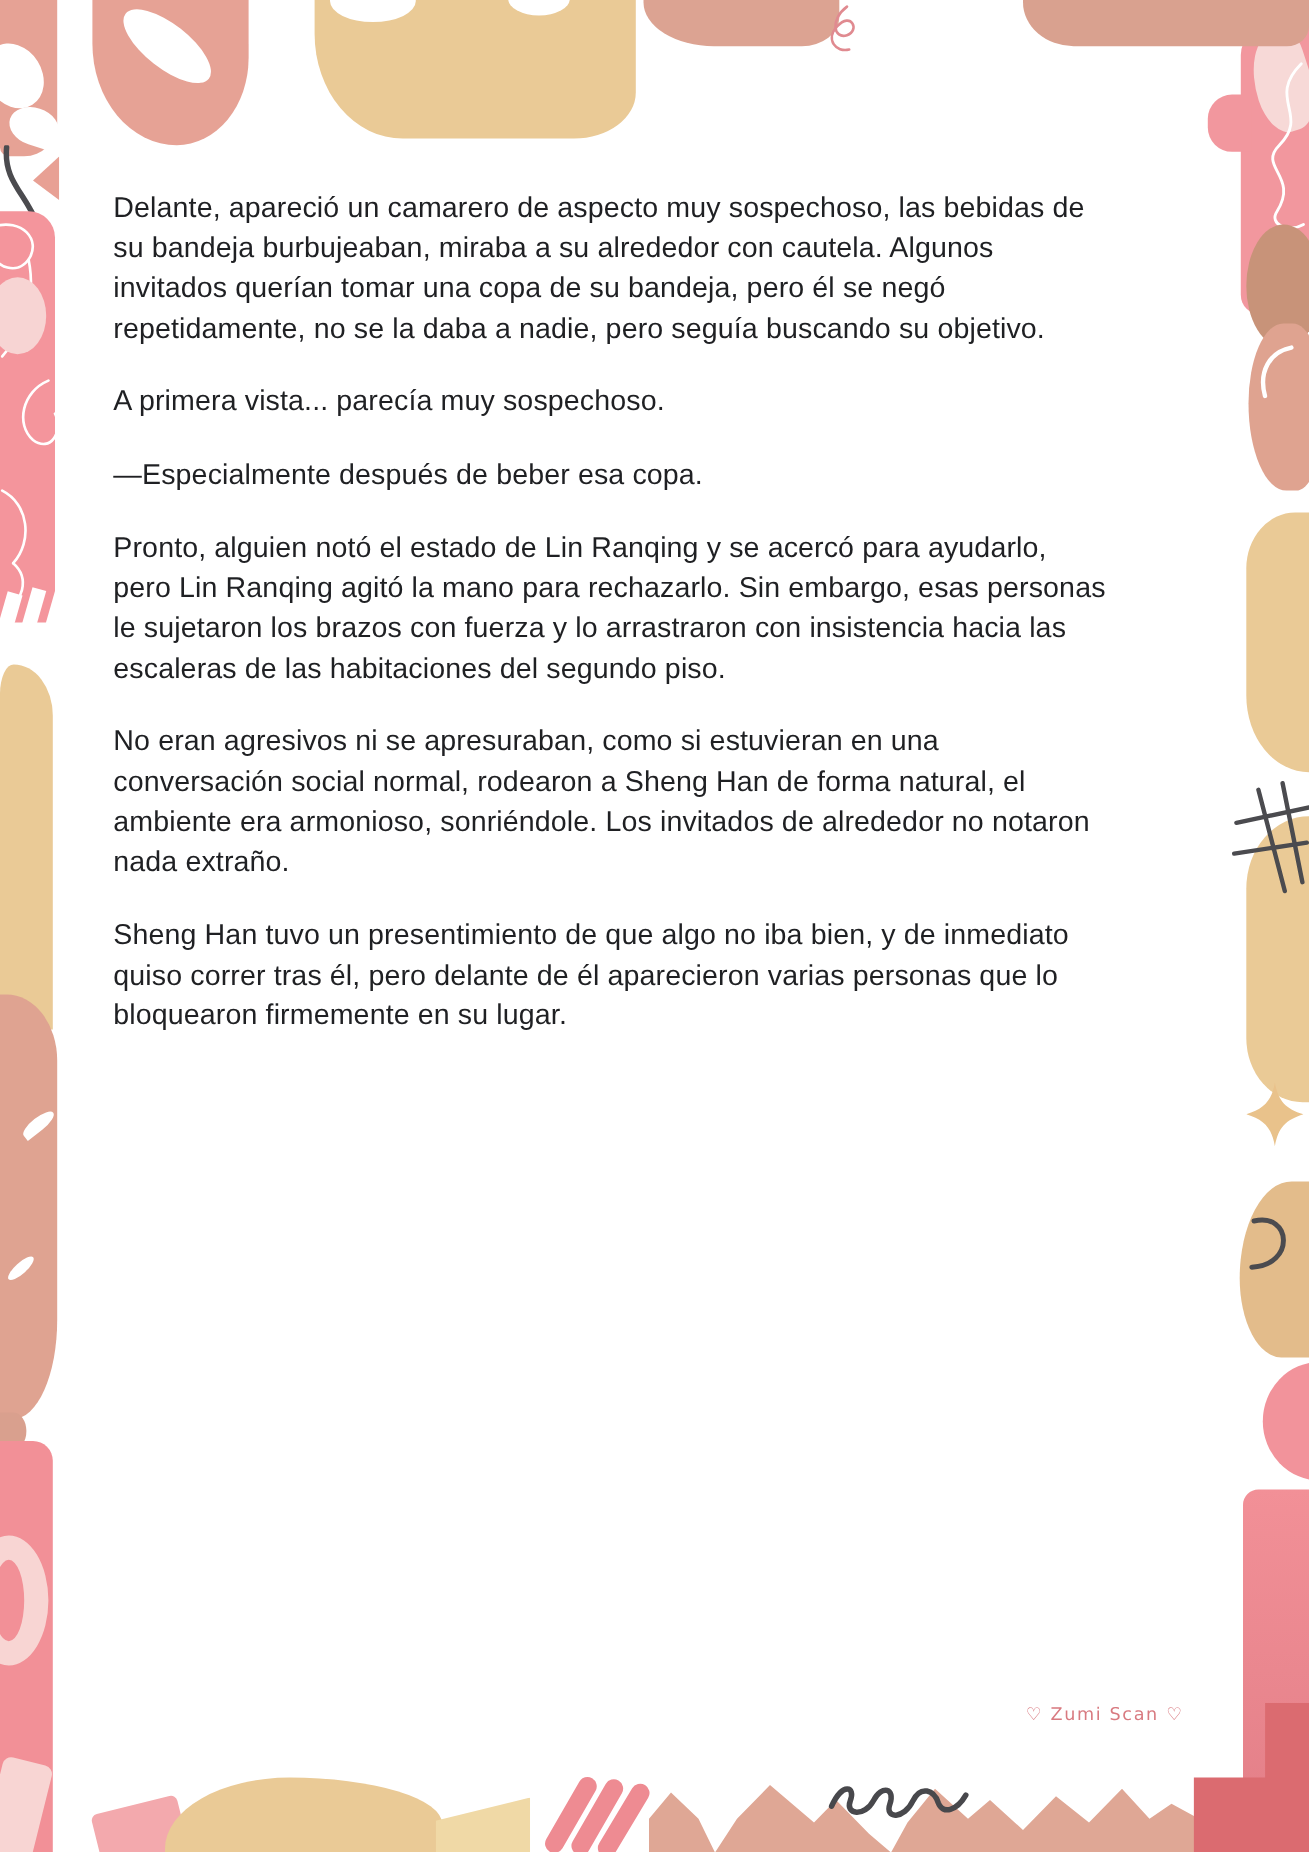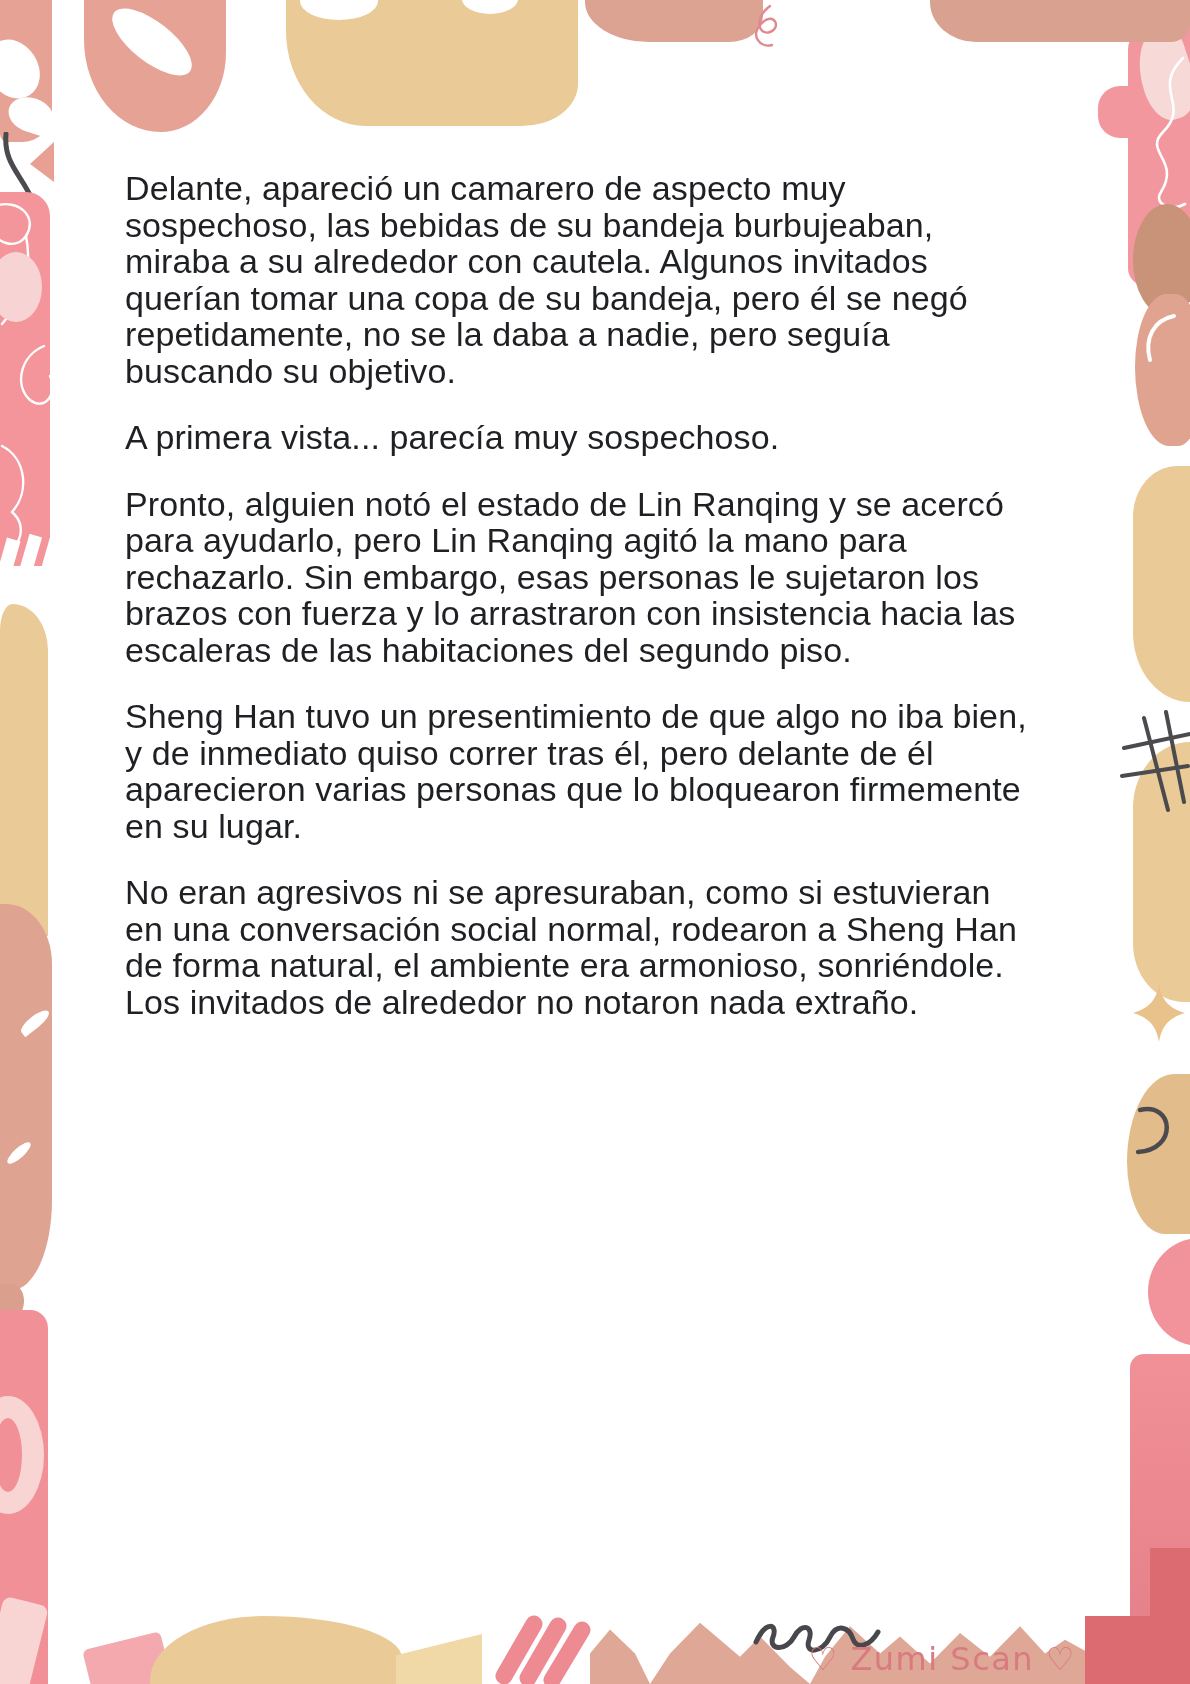--- a/index.html
+++ b/index.html
@@ -73,34 +73,33 @@
   .d-l-donut   { left: -28px; top: 1396px; width: 72px; height: 118px; border: 22px solid #F8D5D3; border-radius: 50%; background: transparent; box-sizing: border-box; }
   .d-l-lpwedge { left: -8px; top: 1600px; width: 46px; height: 96px; background: #F8D5D3; transform: rotate(14deg); border-radius: 8px; }
 
   
   .text-block {
     position: absolute;
     left: 103px;
     top: 170px;
     width: 908px;
     color: #1F2023;
-    font-size: 34px;
+    font-size: 26px;
     line-height: 36.5px;
     letter-spacing: 0.1px;
     z-index: 5;
-    margin-left: 22px;
   }
   .text-block p { margin: 0 0 30px 0; }
 
   .watermark {
     position: absolute;
     right: 114px;
-    top: 1640px;
+    top: 1549px;
     font-family: "DejaVu Sans", sans-serif;
-    font-size: 32px;
+    font-size: 16px;
     color: #D87A80;
     letter-spacing: 1.5px;
     z-index: 6;
     white-space: nowrap;
   }
 </style>
 </head>
 <body>
 
 <div class="page">
@@ -203,20 +202,21 @@
   <div class="dec d-l-slash1"></div>
   <div class="dec d-l-slash2"></div>
   <div class="dec d-l-salmondot"></div>
   <div class="dec d-l-pink2"></div>
   <div class="dec d-l-donut"></div>
   <div class="dec d-l-lpwedge"></div>
 
   <main class="text-block">
     <p>Delante, apareció un camarero de aspecto muy sospechoso, las bebidas de su bandeja burbujeaban, miraba a su alrededor con cautela. Algunos invitados querían tomar una copa de su bandeja, pero él se negó repetidamente, no se la daba a nadie, pero seguía buscando su objetivo.</p>
     <p>A primera vista... parecía muy sospechoso.</p>
+    <p>—Especialmente después de beber esa copa.</p>
     <p>Pronto, alguien notó el estado de Lin Ranqing y se acercó para ayudarlo, pero Lin Ranqing agitó la mano para rechazarlo. Sin embargo, esas personas le sujetaron los brazos con fuerza y lo arrastraron con insistencia hacia las escaleras de las habitaciones del segundo piso.</p>
+    <p>No eran agresivos ni se apresuraban, como si estuvieran en una conversación social normal, rodearon a Sheng Han de forma natural, el ambiente era armonioso, sonriéndole. Los invitados de alrededor no notaron nada extraño.</p>
     <p>Sheng Han tuvo un presentimiento de que algo no iba bien, y de inmediato quiso correr tras él, pero delante de él aparecieron varias personas que lo bloquearon firmemente en su lugar.</p>
-    <p>No eran agresivos ni se apresuraban, como si estuvieran en una conversación social normal, rodearon a Sheng Han de forma natural, el ambiente era armonioso, sonriéndole. Los invitados de alrededor no notaron nada extraño.</p>
   </main>
 
   <div class="watermark">♡ Zumi Scan ♡</div>
 
 </div>
 
 </body></html>

